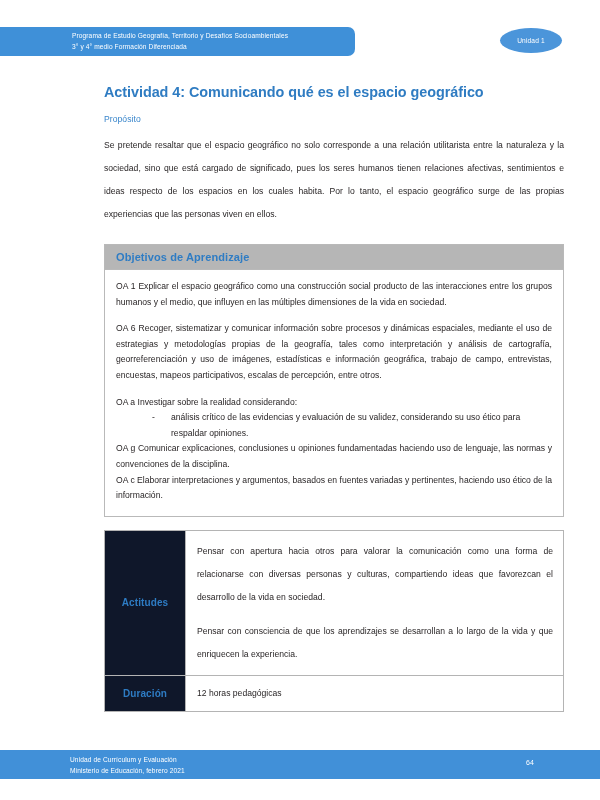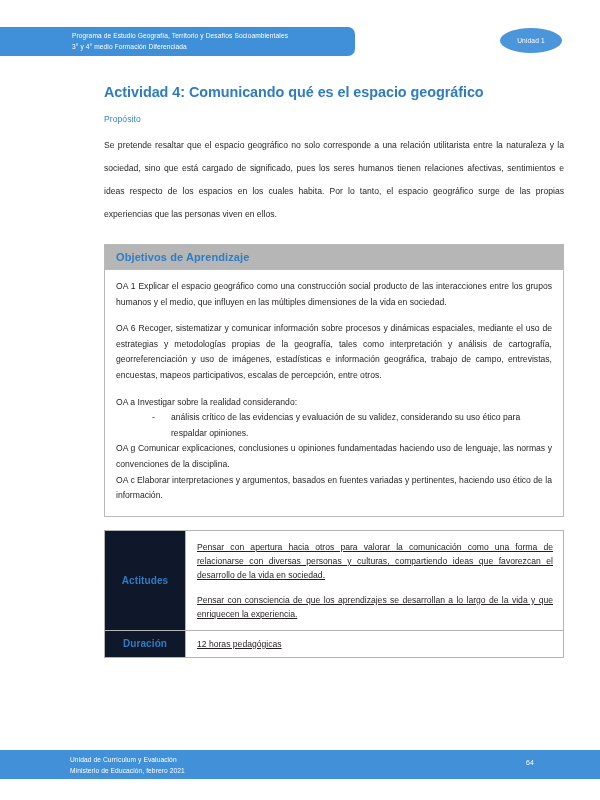--- a/index.html
+++ b/index.html
@@ -151,24 +151,23 @@
     color: #2e7cc4;
     font-size: 10px;
     font-weight: bold;
     text-align: center;
     letter-spacing: 0.1px;
   }
   .attr-value {
     background: #ffffff;
     padding: 9px 10px 9px 11px;
     font-size: 8.6px;
-    line-height: 14px;
+    line-height: 23px;
     color: #231f20;
     text-align: justify;
-    text-decoration: underline;
   }
   .attr-value p {
     margin: 0;
   }
   .attr-value p + p {
     margin-top: 11px;
   }
   .attr-value.single {
     padding: 6px 10px 6px 11px;
     margin-top: 26px;

